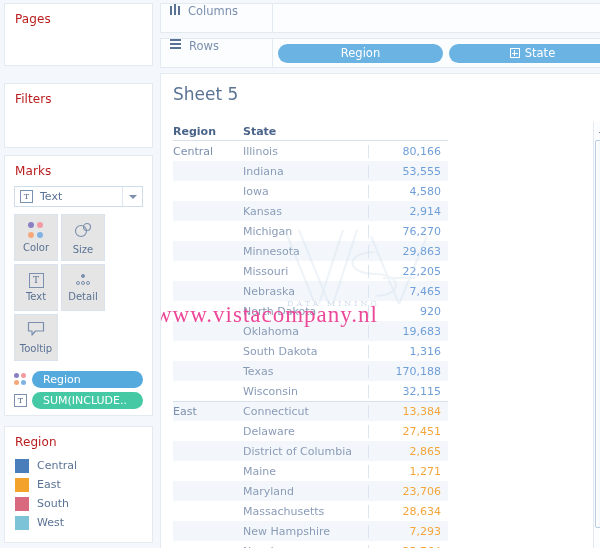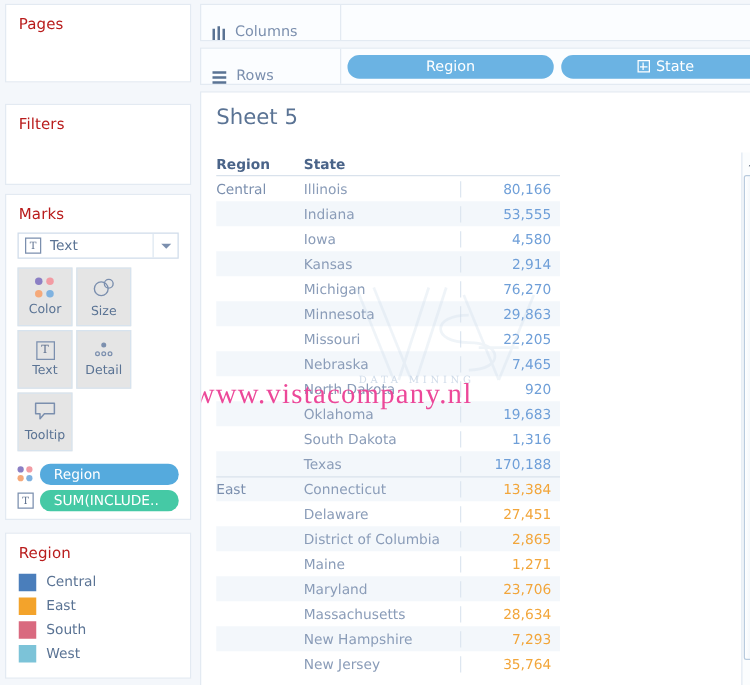--- a/index.html
+++ b/index.html
@@ -204,21 +204,21 @@
     align-items: center;
     box-sizing: border-box;
   }
   #rows-shelf { margin-top: 5px; }
   .shelf-label {
     width: 112px;
     flex: 0 0 112px;
     height: 100%;
     border-right: 1px solid #e3eaf2;
     display: flex;
-    align-items: flex-end;
+    align-items: flex-start;
     gap: 8px;
     padding-left: 9px;
     box-sizing: border-box;
     font-size: 11.5px;
     color: #7b8fae;
   }
   .shelf-drop {
     flex: 1;
     height: 100%;
     display: flex;
@@ -605,20 +605,25 @@
             </div>
             <div class="trow">
               <span class="c-region"></span>
               <span class="c-state">South Dakota</span>
               <span class="c-value v-central">1,316</span>
             </div>
             <div class="trow alt">
               <span class="c-region"></span>
               <span class="c-state">Texas</span>
               <span class="c-value v-central">170,188</span>
+            </div>
+            <div class="trow">
+              <span class="c-region"></span>
+              <span class="c-state">Wisconsin</span>
+              <span class="c-value v-central">32,115</span>
             </div>
             <div class="trow alt grp-start">
               <span class="c-region">East</span>
               <span class="c-state">Connecticut</span>
               <span class="c-value v-east">13,384</span>
             </div>
             <div class="trow">
               <span class="c-region"></span>
               <span class="c-state">Delaware</span>
               <span class="c-value v-east">27,451</span>

